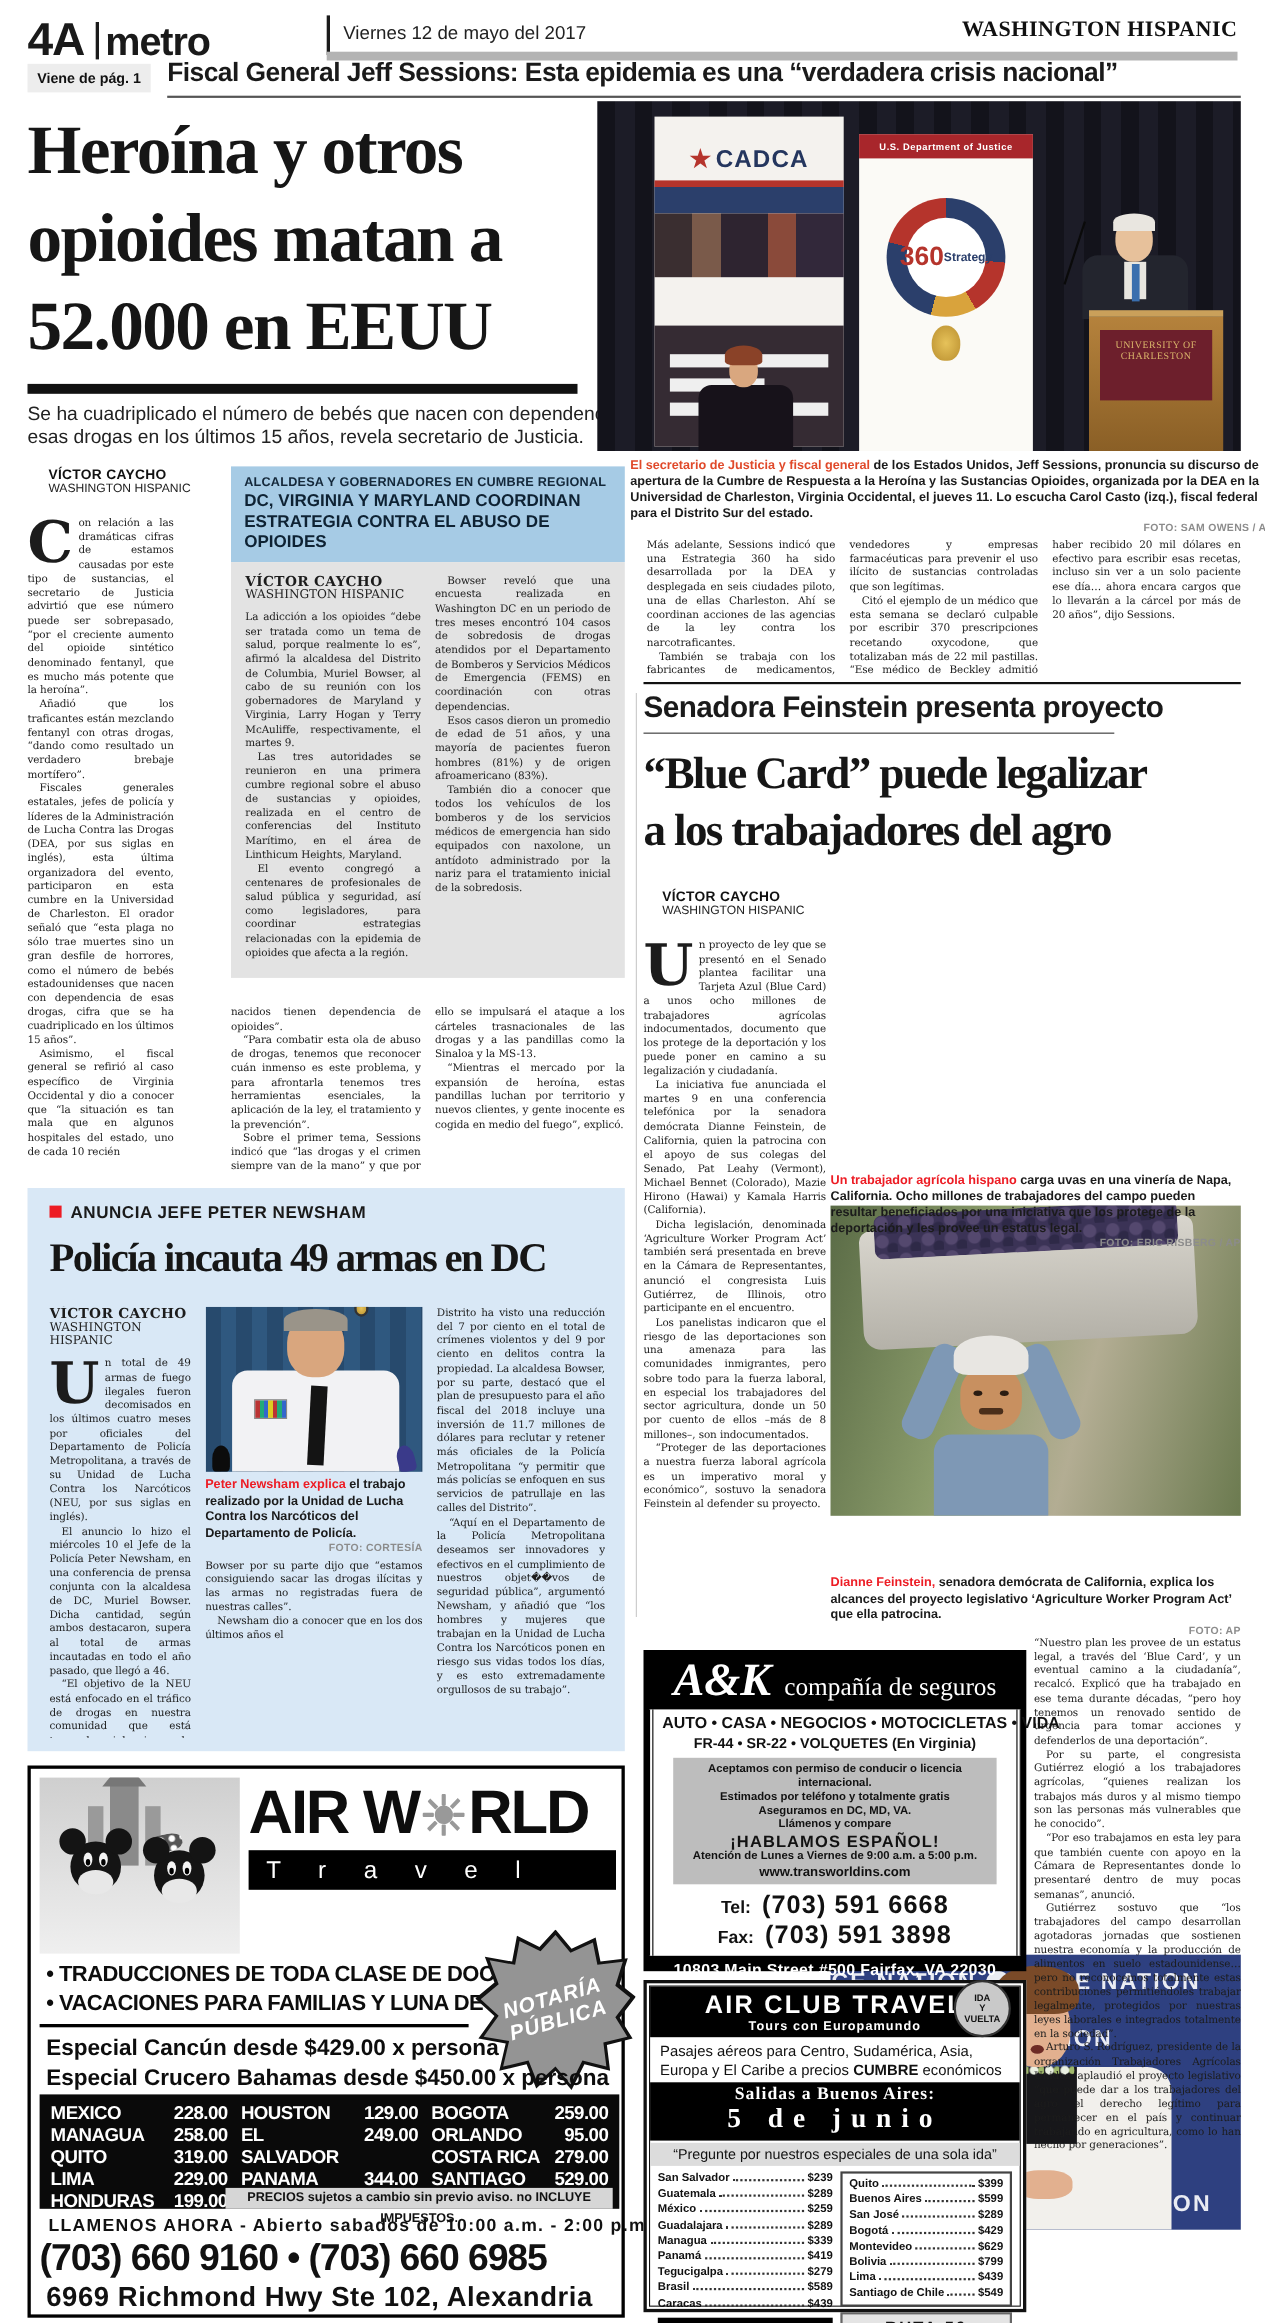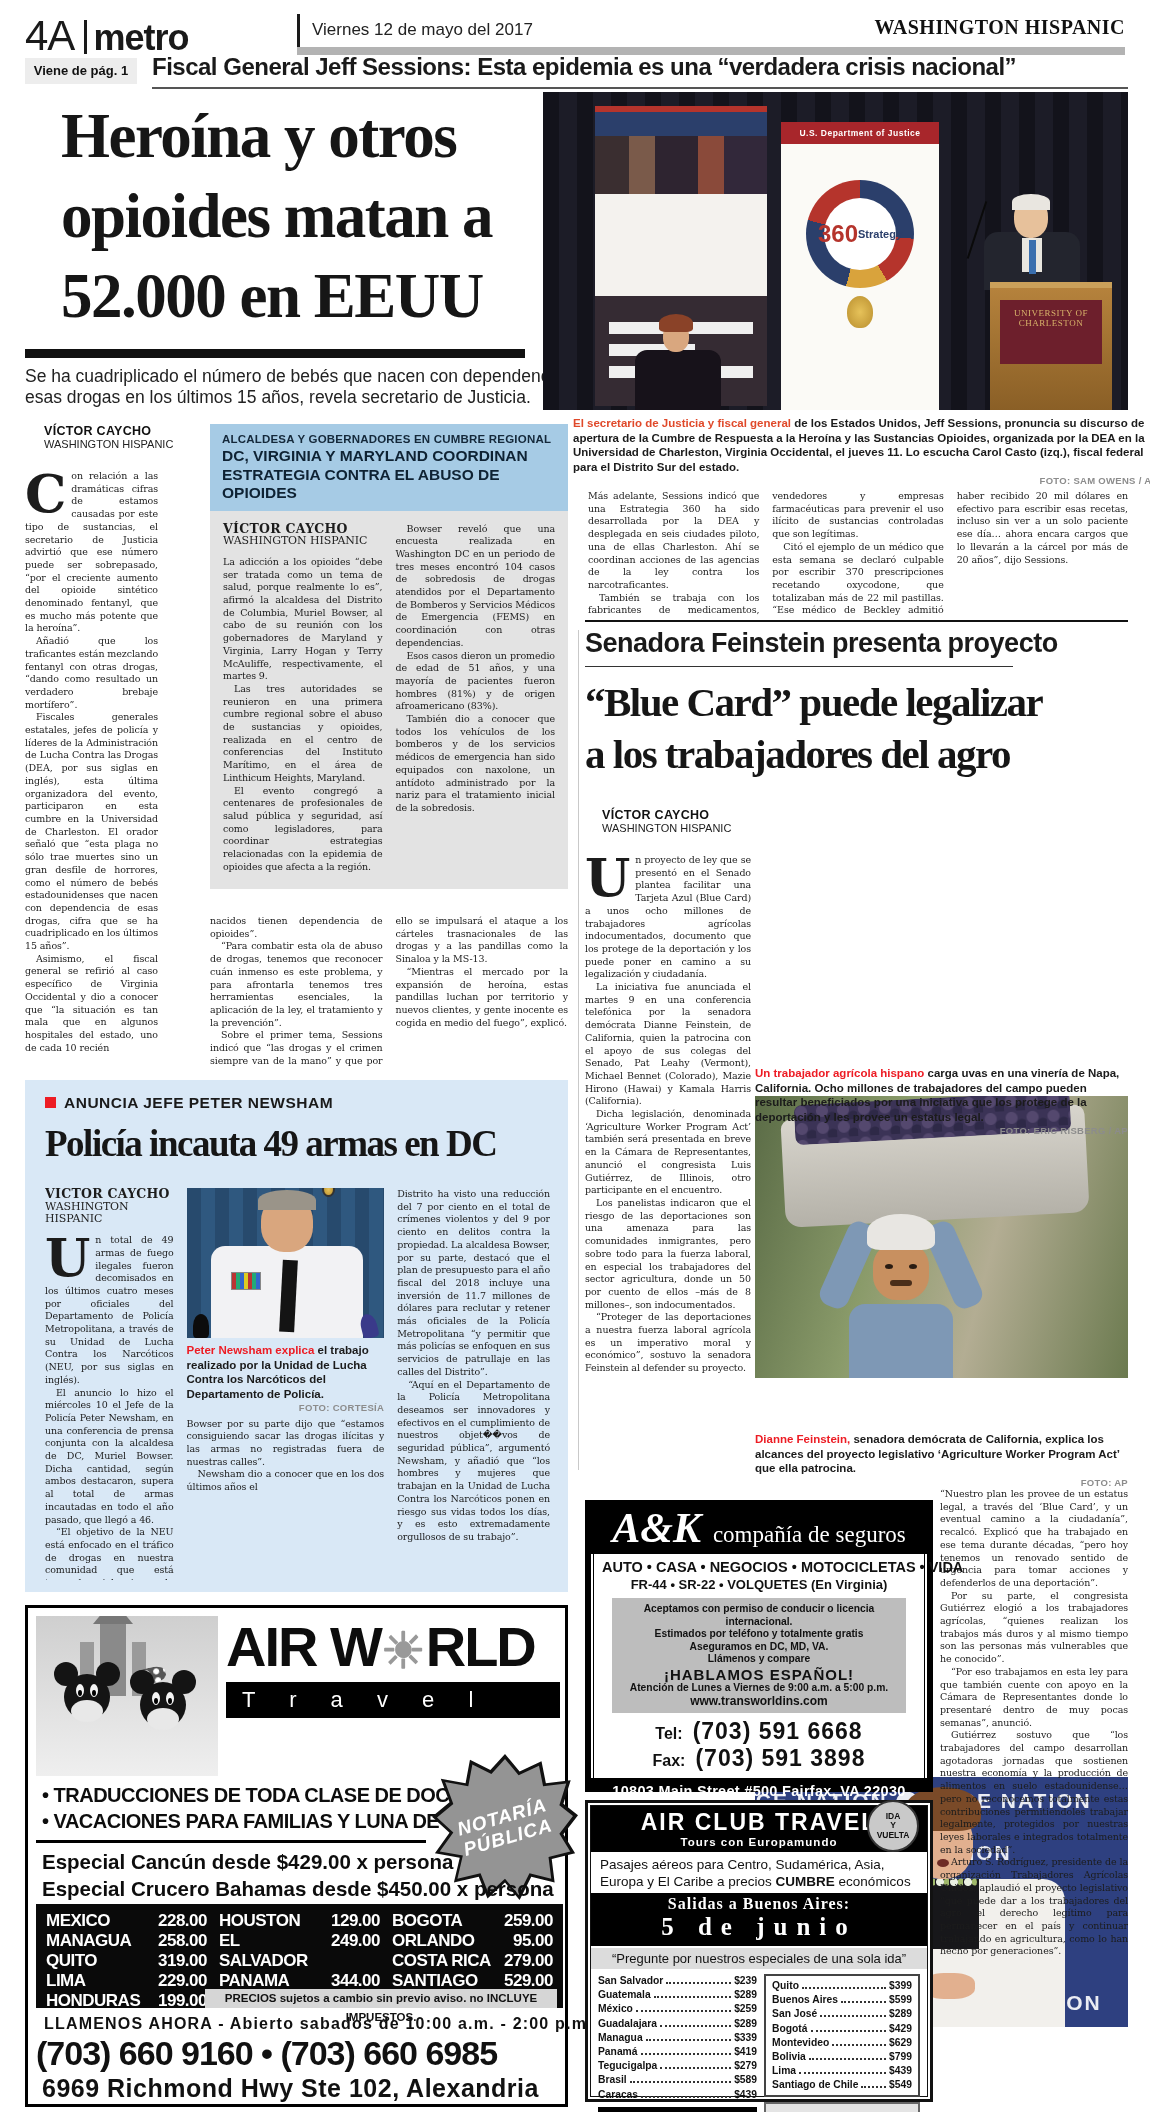--- a/index.html
+++ b/index.html
@@ -5,21 +5,21 @@
   :root{
     --accent-red:#ed1c24; --lead-orange:#e0492a; --panel-blue:#d9e8f6;
     --box-blue:#a6cbe5; --box-gray:#e3e3e3; --rule-gray:#b3b3b3;
   }
   *{box-sizing:border-box;}
   html,body{margin:0;padding:0;}
   body{width:1150px;height:2112px;position:relative;background:#fff;color:#111;
        font-family:"Liberation Sans",sans-serif;overflow:hidden;}
   .abs{position:absolute;}
   
-  .pgnum{font-size:42px;font-weight:400;letter-spacing:-1px;color:#1a1a1a;}
+  .pgnum{font-size:42px;font-weight:700;letter-spacing:-1px;color:#1a1a1a;}
   .hdr-div{display:inline-block;width:3px;height:34px;background:#1a1a1a;margin:0 6px -4px 10px;}
   .secname{font-size:36px;font-weight:700;letter-spacing:-1px;color:#1a1a1a;}
   .datebar{width:3px;height:36px;background:#1a1a1a;}
   .datetxt{font-size:17px;font-weight:500;color:#222;}
   .masthead{font-family:"Liberation Serif",serif;font-weight:700;font-size:20px;letter-spacing:.5px;color:#111;}
   .grayrule{background:var(--rule-gray);}
   .contbox{background:#ededed;font-size:13px;font-weight:700;text-align:center;line-height:26px;}
   .topbanner{font-size:24px;font-weight:600;letter-spacing:-.5px;color:#1a1a1a;white-space:nowrap;}
   .hairline{background:#555;}
   
@@ -198,21 +198,21 @@
 </div>
 <div class="abs datebar" style="left:297px;top:14px;"></div>
 <div class="abs datetxt" style="left:312px;top:20px;">Viernes 12 de mayo del 2017</div>
 <div class="abs masthead" style="right:25px;top:16px;">WASHINGTON HISPANIC</div>
 <div class="abs grayrule" style="left:297px;top:47px;width:828px;height:8px;"></div>
 
 <div class="abs contbox" style="left:25px;top:58px;width:112px;height:26px;">Viene de pág. 1</div>
 <div class="abs topbanner" style="left:152px;top:53px;">Fiscal General Jeff Sessions: Esta epidemia es una “verdadera crisis nacional”</div>
 <div class="abs hairline" style="left:152px;top:87px;width:976px;height:2px;"></div>
 
-<div class="abs bighead" style="left:25px;top:96px;width:525px;margin-left:36px;">
+<div class="abs bighead" style="left:25px;top:96px;width:525px;">
     <div>Heroína y otros</div>
     <div>opioides matan a</div>
     <div>52.000 en EEUU</div>
   </div>
 <div class="abs blackrule" style="left:25px;top:349px;width:500px;height:9px;"></div>
 <div class="abs deck" style="left:25px;top:366px;width:553px;">Se ha cuadriplicado el número de bebés que nacen con dependencia a esas drogas en los últimos 15 años, revela secretario de Justicia.</div>
 
 <div class="abs byline" style="left:44px;top:424px;">
   <b>VÍCTOR CAYCHO</b>
   <span>WASHINGTON HISPANIC</span>
@@ -251,20 +251,21 @@
   <div>
       <p>nacidos tienen dependencia de opioides”.</p>
       <p>“Para combatir esta ola de abuso de drogas, tenemos que reconocer cuán inmenso es este problema, y para afrontarla tenemos tres herramientas esenciales, la aplicación de la ley, el tratamiento y la prevención”.</p>
       <p>Sobre el primer tema, Sessions indicó que “las drogas y el crimen siempre van de la mano” y que por ello se impulsará el ataque a los cárteles trasnacionales de las drogas y a las pandillas como la Sinaloa y la MS-13.</p>
       <p>“Mientras el mercado por la expansión de heroína, estas pandillas luchan por territorio y nuevos clientes, y gente inocente es cogida en medio del fuego”, explicó.</p>
     </div>
 </div>
 
 <div class="abs ph sessions" style="left:543px;top:92px;width:585px;height:318px;">
   <div class="cadca">
+    <div class="cadca-top"><span class="star">★</span><span>CADCA</span></div>
     <div class="bar red"></div>
     <div class="bar blue"></div>
     <div class="strip"></div>
     <div class="cadca-dark">
       <div class="wline"></div>
       <div class="wline short"></div>
       <div class="wline"></div>
     </div>
   </div>
   <div class="doj">

